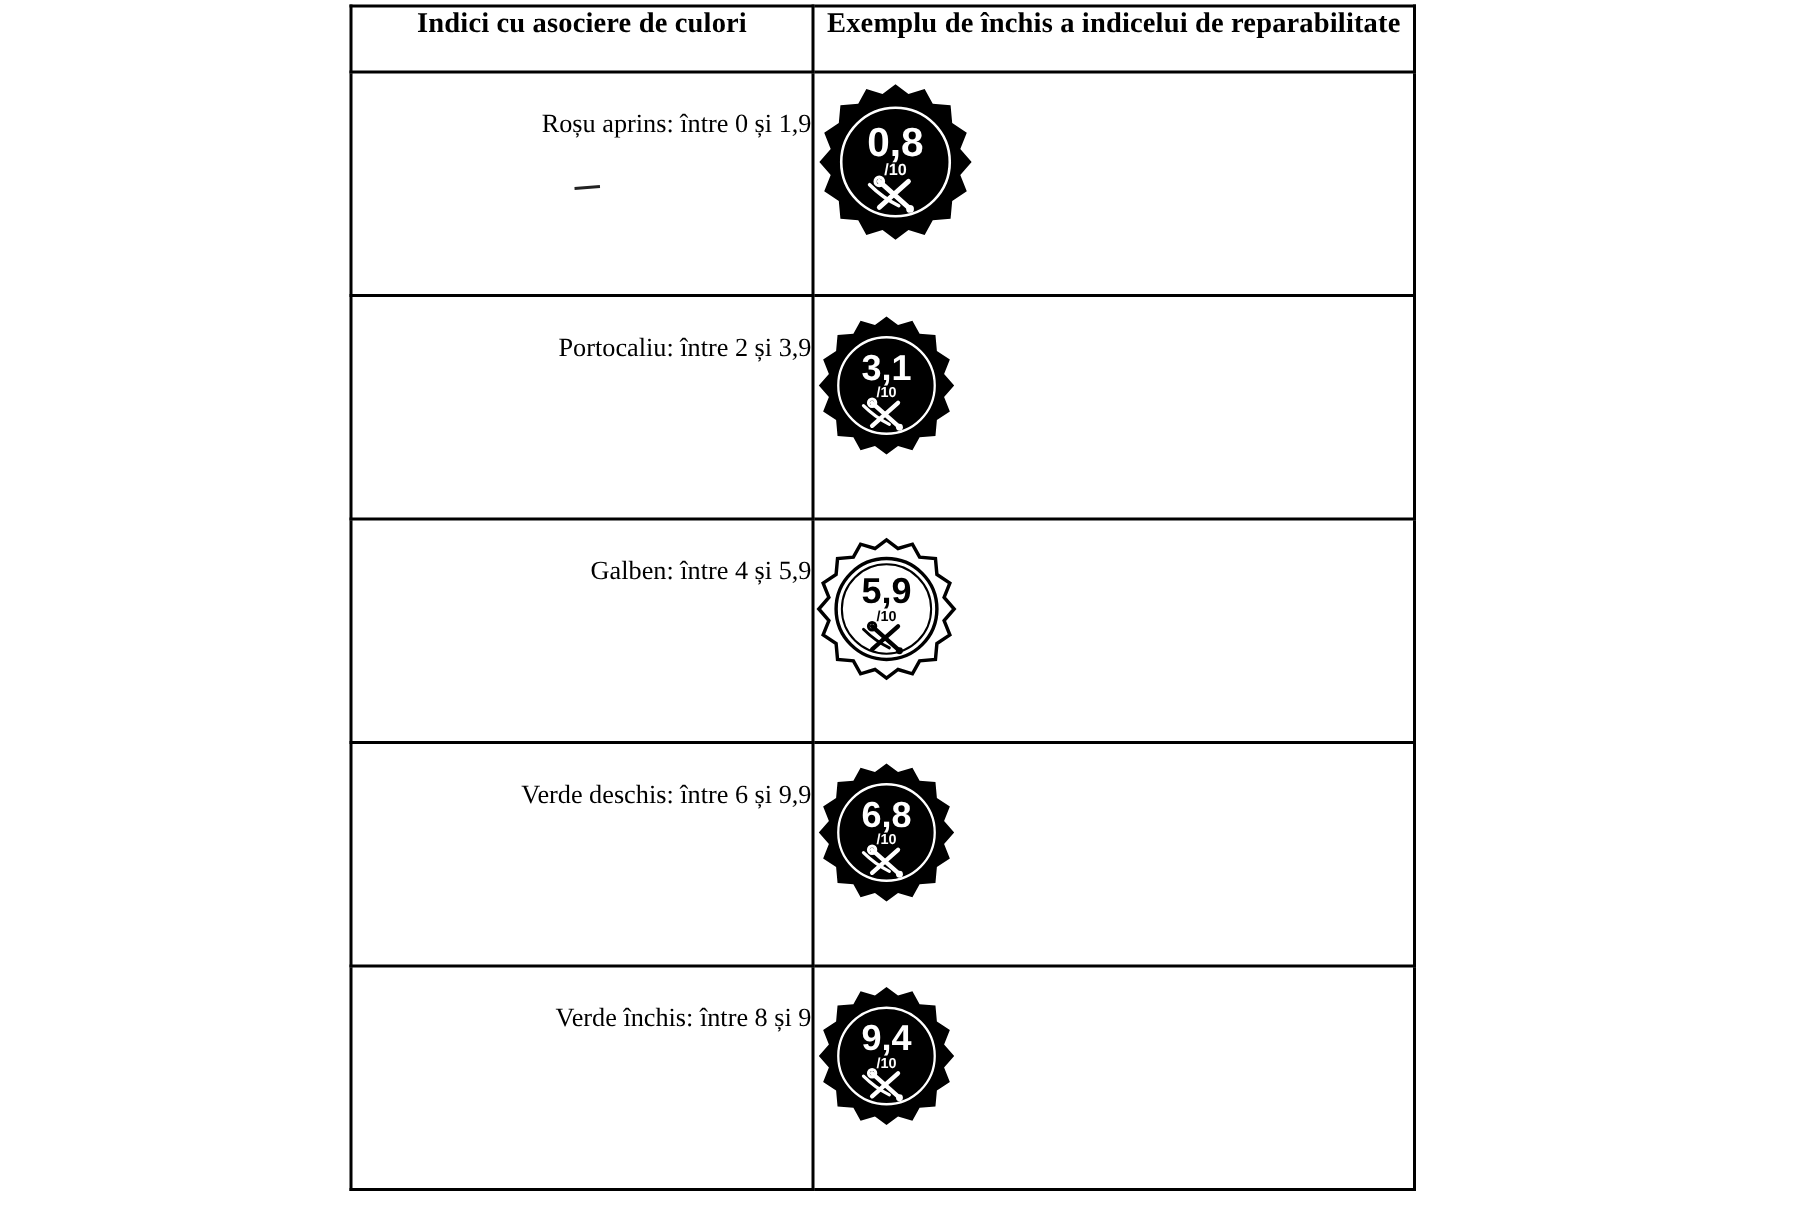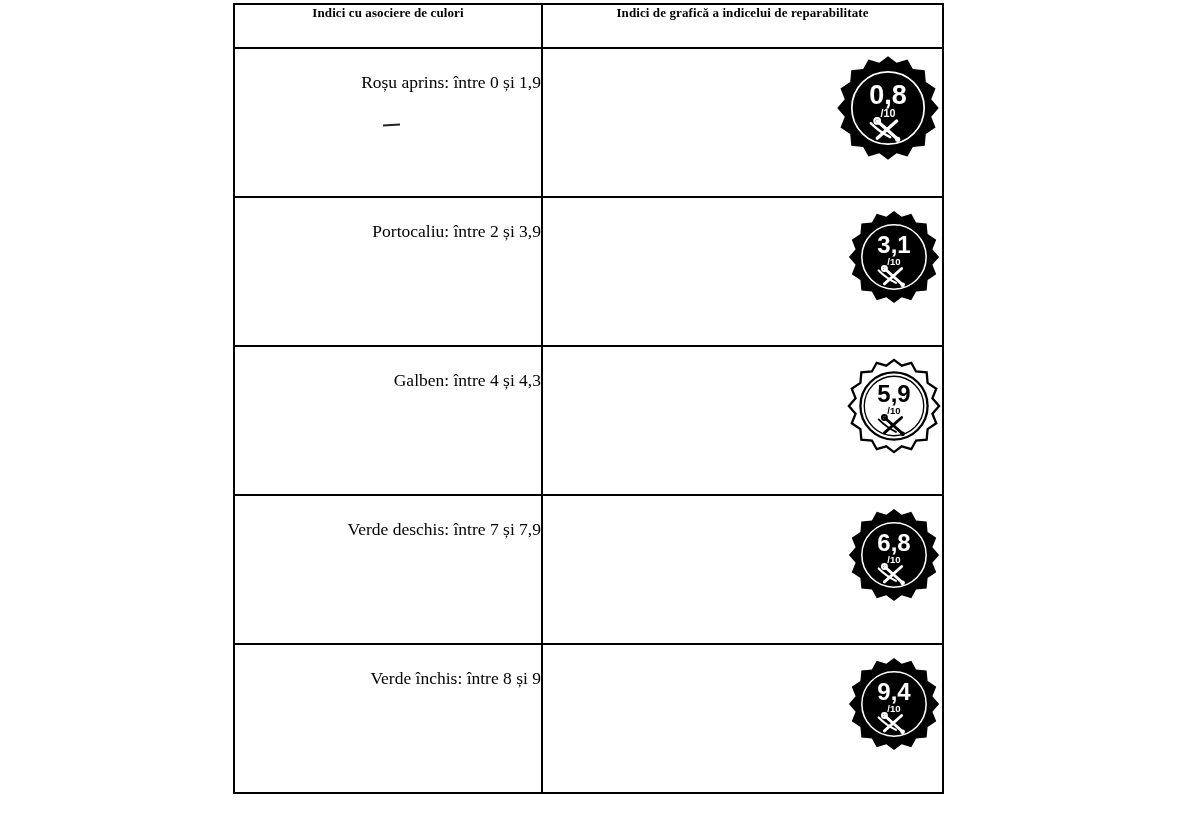--- a/index.html
+++ b/index.html
@@ -35,21 +35,21 @@
     border: 2px solid #000000;
     padding: 0;
     vertical-align: top;
   }
   col.col-label { width: 308px; }
   col.col-example { width: 401px; }
 
   thead th {
     height: 42px;
     font-weight: bold;
-    font-size: 13px;
+    font-size: 19px;
     text-align: center;
     vertical-align: middle;
     letter-spacing: 0.1px;
   }
   tbody td.label-cell {
     height: 147px;
     text-align: right;
     font-size: 17.5px;
     font-weight: normal;
   }
@@ -58,21 +58,21 @@
     margin-top: 23px;
     line-height: 1.25;
   }
   tbody td.example-cell {
     height: 147px;
     text-align: center;
   }
   .badge-wrap {
     display: flex;
     align-items: center;
-    justify-content: flex-end;
+    justify-content: flex-start;
     height: 117px;
   }
   .gear-badge {
     display: block;
   }
   .stray-mark {
     position: absolute;
     left: 383px;
     top: 124px;
     width: 17px;
@@ -87,21 +87,21 @@
 <div class="page">
 
   <table class="repair-table">
     <colgroup>
       <col class="col-label">
       <col class="col-example">
     </colgroup>
     <thead>
       <tr>
         <th>Indici cu asociere de culori</th>
-        <th>Indici de grafică a indicelui de reparabilitate</th>
+        <th>Exemplu de închis a indicelui de reparabilitate</th>
       </tr>
     </thead>
     <tbody>
 
       <tr>
         <td class="label-cell">
           <span class="label-text">Roșu aprins: între 0 și 1,9</span>
         </td>
         <td class="example-cell">
           <div class="badge-wrap">
@@ -142,21 +142,21 @@
                 <circle cx="40" cy="62" r="2.6" fill="none" stroke="#ffffff" stroke-width="2"></circle>
                 <circle cx="59" cy="79" r="2.4" fill="#ffffff"></circle>
               </g>
             </svg>
           </div>
         </td>
       </tr>
 
       <tr>
         <td class="label-cell">
-          <span class="label-text">Galben: între 4 și 4,3</span>
+          <span class="label-text">Galben: între 4 și 5,9</span>
         </td>
         <td class="example-cell">
           <div class="badge-wrap">
             <svg class="gear-badge" width="96" height="96" viewBox="0 0 100 100">
               <g>
                 <path fill="none" stroke="#000000" stroke-width="2.4" d="M50 2 L58 8 L68 5 L73 14 L84 15 L85 26 L94 32 L90 42 L97 50 L90 58 L94 68 L85 74 L84 85 L73 86 L68 95 L58 92 L50 98 L42 92 L32 95 L27 86 L16 85 L15 74 L6 68 L10 58 L3 50 L10 42 L6 32 L15 26 L16 15 L27 14 L32 5 L42 8 Z"></path>
                 <circle cx="50" cy="50" r="35" fill="none" stroke="#000000" stroke-width="2.4"></circle>
                 <circle cx="50" cy="50" r="31" fill="none" stroke="#000000" stroke-width="1.4"></circle>
                 <text x="50" y="46" fill="#000000" font-family="'Liberation Sans', sans-serif" font-size="25" font-weight="bold" text-anchor="middle">5,9</text>
                 <text x="50" y="58" fill="#000000" font-family="'Liberation Sans', sans-serif" font-size="10" font-weight="bold" text-anchor="middle">/10</text>
@@ -166,21 +166,21 @@
                 <circle cx="40" cy="62" r="2.6" fill="none" stroke="#000000" stroke-width="2"></circle>
                 <circle cx="59" cy="79" r="2.4" fill="#000000"></circle>
               </g>
             </svg>
           </div>
         </td>
       </tr>
 
       <tr>
         <td class="label-cell">
-          <span class="label-text">Verde deschis: între 7 și 7,9</span>
+          <span class="label-text">Verde deschis: între 6 și 9,9</span>
         </td>
         <td class="example-cell">
           <div class="badge-wrap">
             <svg class="gear-badge" width="96" height="96" viewBox="0 0 100 100">
               <g>
                 <path fill="#000000" d="M50 2 L58 8 L68 5 L73 14 L84 15 L85 26 L94 32 L90 42 L97 50 L90 58 L94 68 L85 74 L84 85 L73 86 L68 95 L58 92 L50 98 L42 92 L32 95 L27 86 L16 85 L15 74 L6 68 L10 58 L3 50 L10 42 L6 32 L15 26 L16 15 L27 14 L32 5 L42 8 Z"></path>
                 <circle cx="50" cy="50" r="35" fill="#000000"></circle>
                 <circle cx="50" cy="50" r="33.5" fill="none" stroke="#ffffff" stroke-width="1.6"></circle>
                 <text x="50" y="46" fill="#ffffff" font-family="'Liberation Sans', sans-serif" font-size="25" font-weight="bold" text-anchor="middle">6,8</text>
                 <text x="50" y="58" fill="#ffffff" font-family="'Liberation Sans', sans-serif" font-size="10" font-weight="bold" text-anchor="middle">/10</text>

